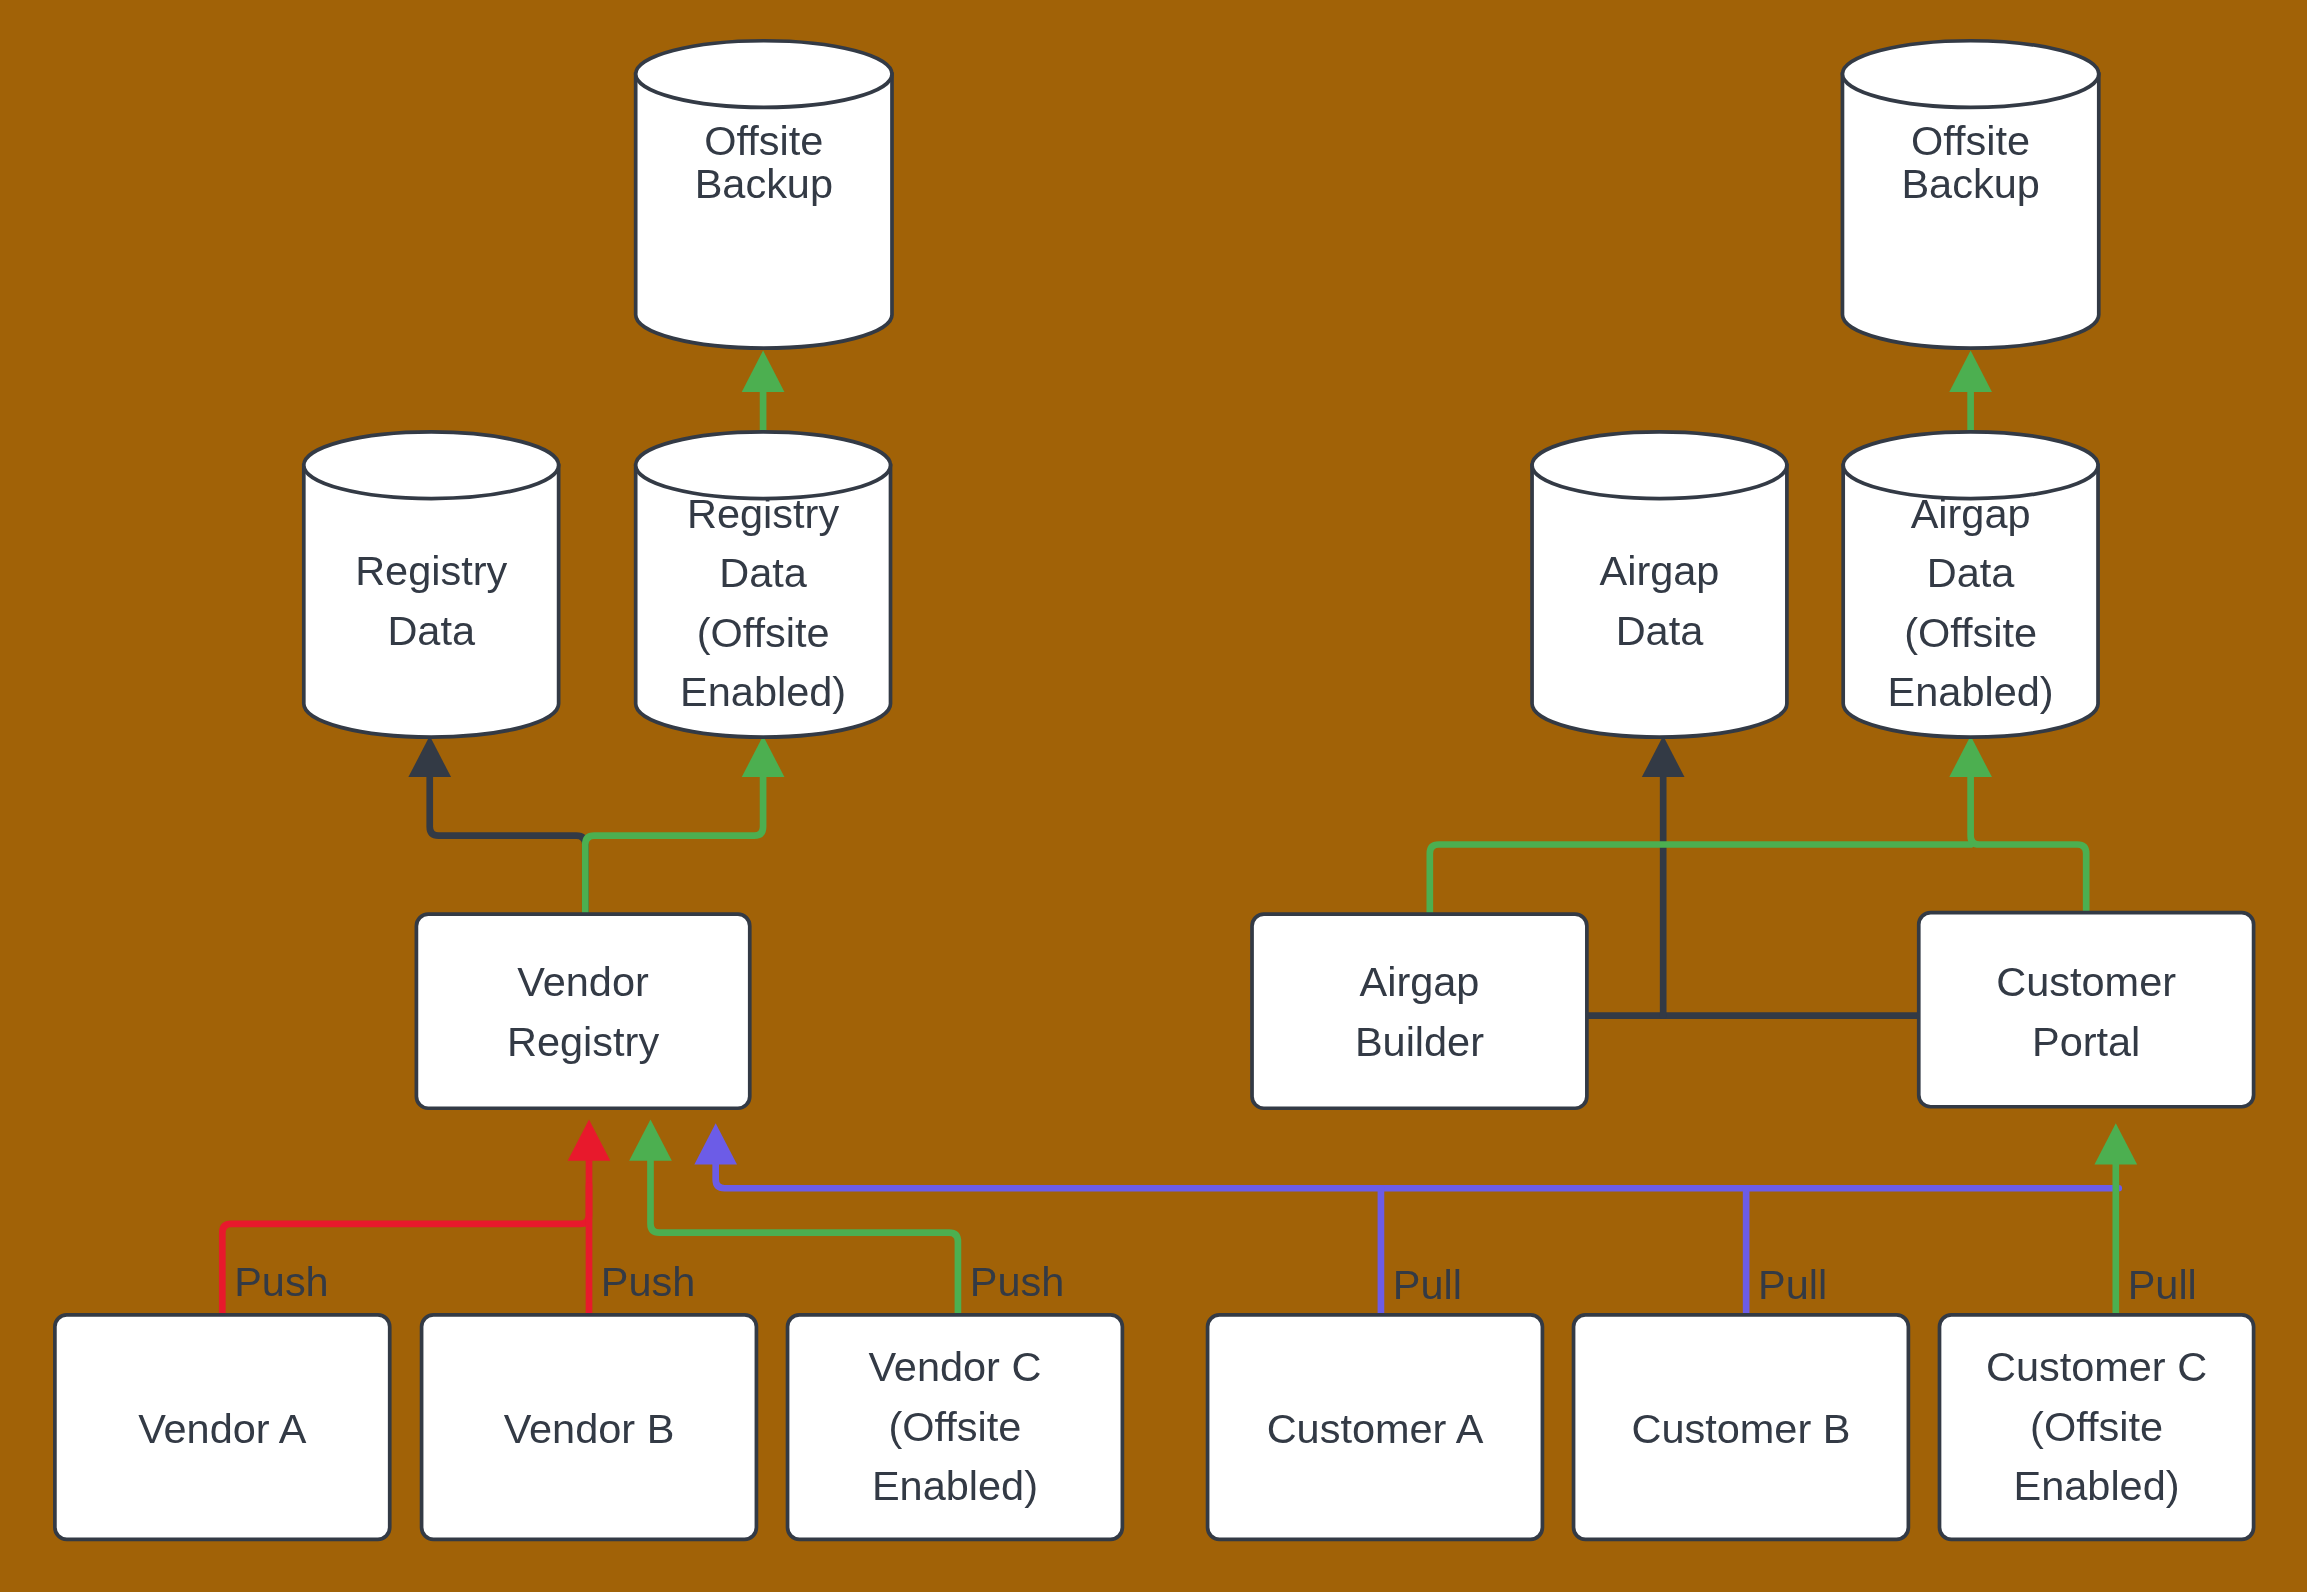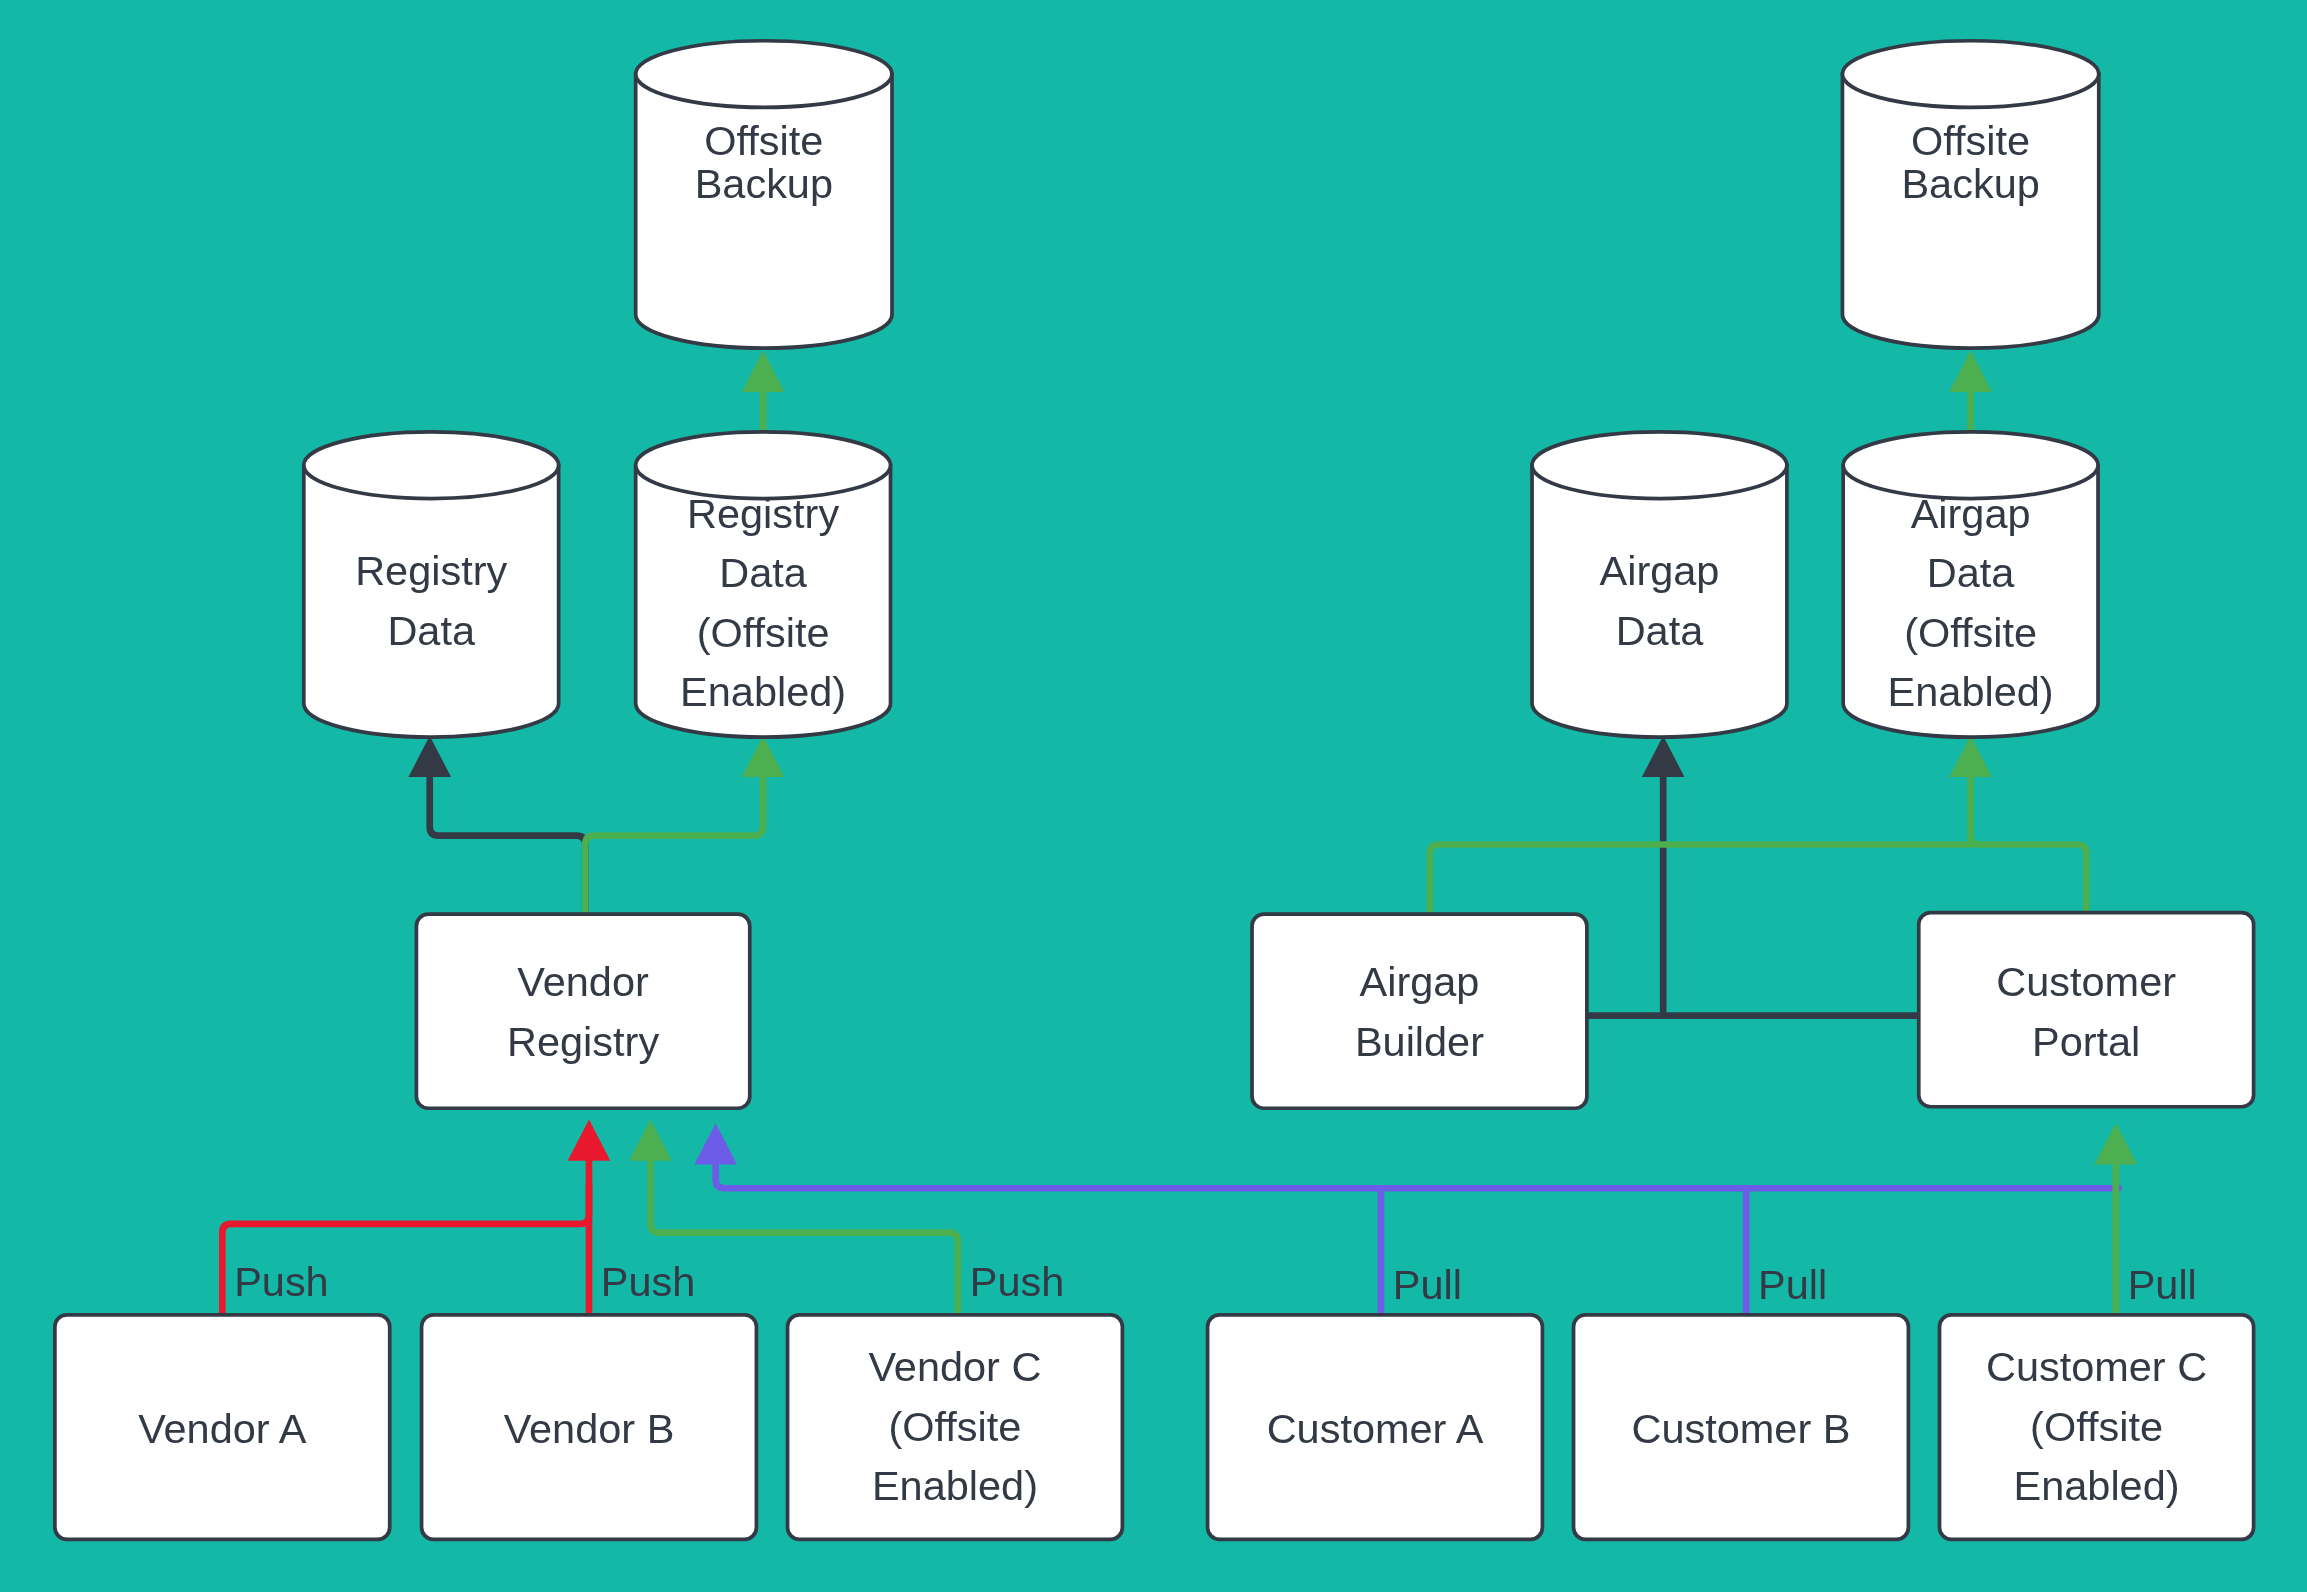--- a/index.html
+++ b/index.html
@@ -10,21 +10,21 @@
   body {
     width: 2307px;
     height: 1592px;
     font-family: "Liberation Sans", sans-serif;
     overflow: hidden;
   }
   #diagram-root {
     position: relative;
     width: 2307px;
     height: 1592px;
-    background: #14b8a6;
+    background: #a16207;
   }
   svg.diagram {
     display: block;
     width: 2307px;
     height: 1592px;
   }
   .node-shape {
     fill: #ffffff;
     stroke: #333a45;
     stroke-width: 5;

